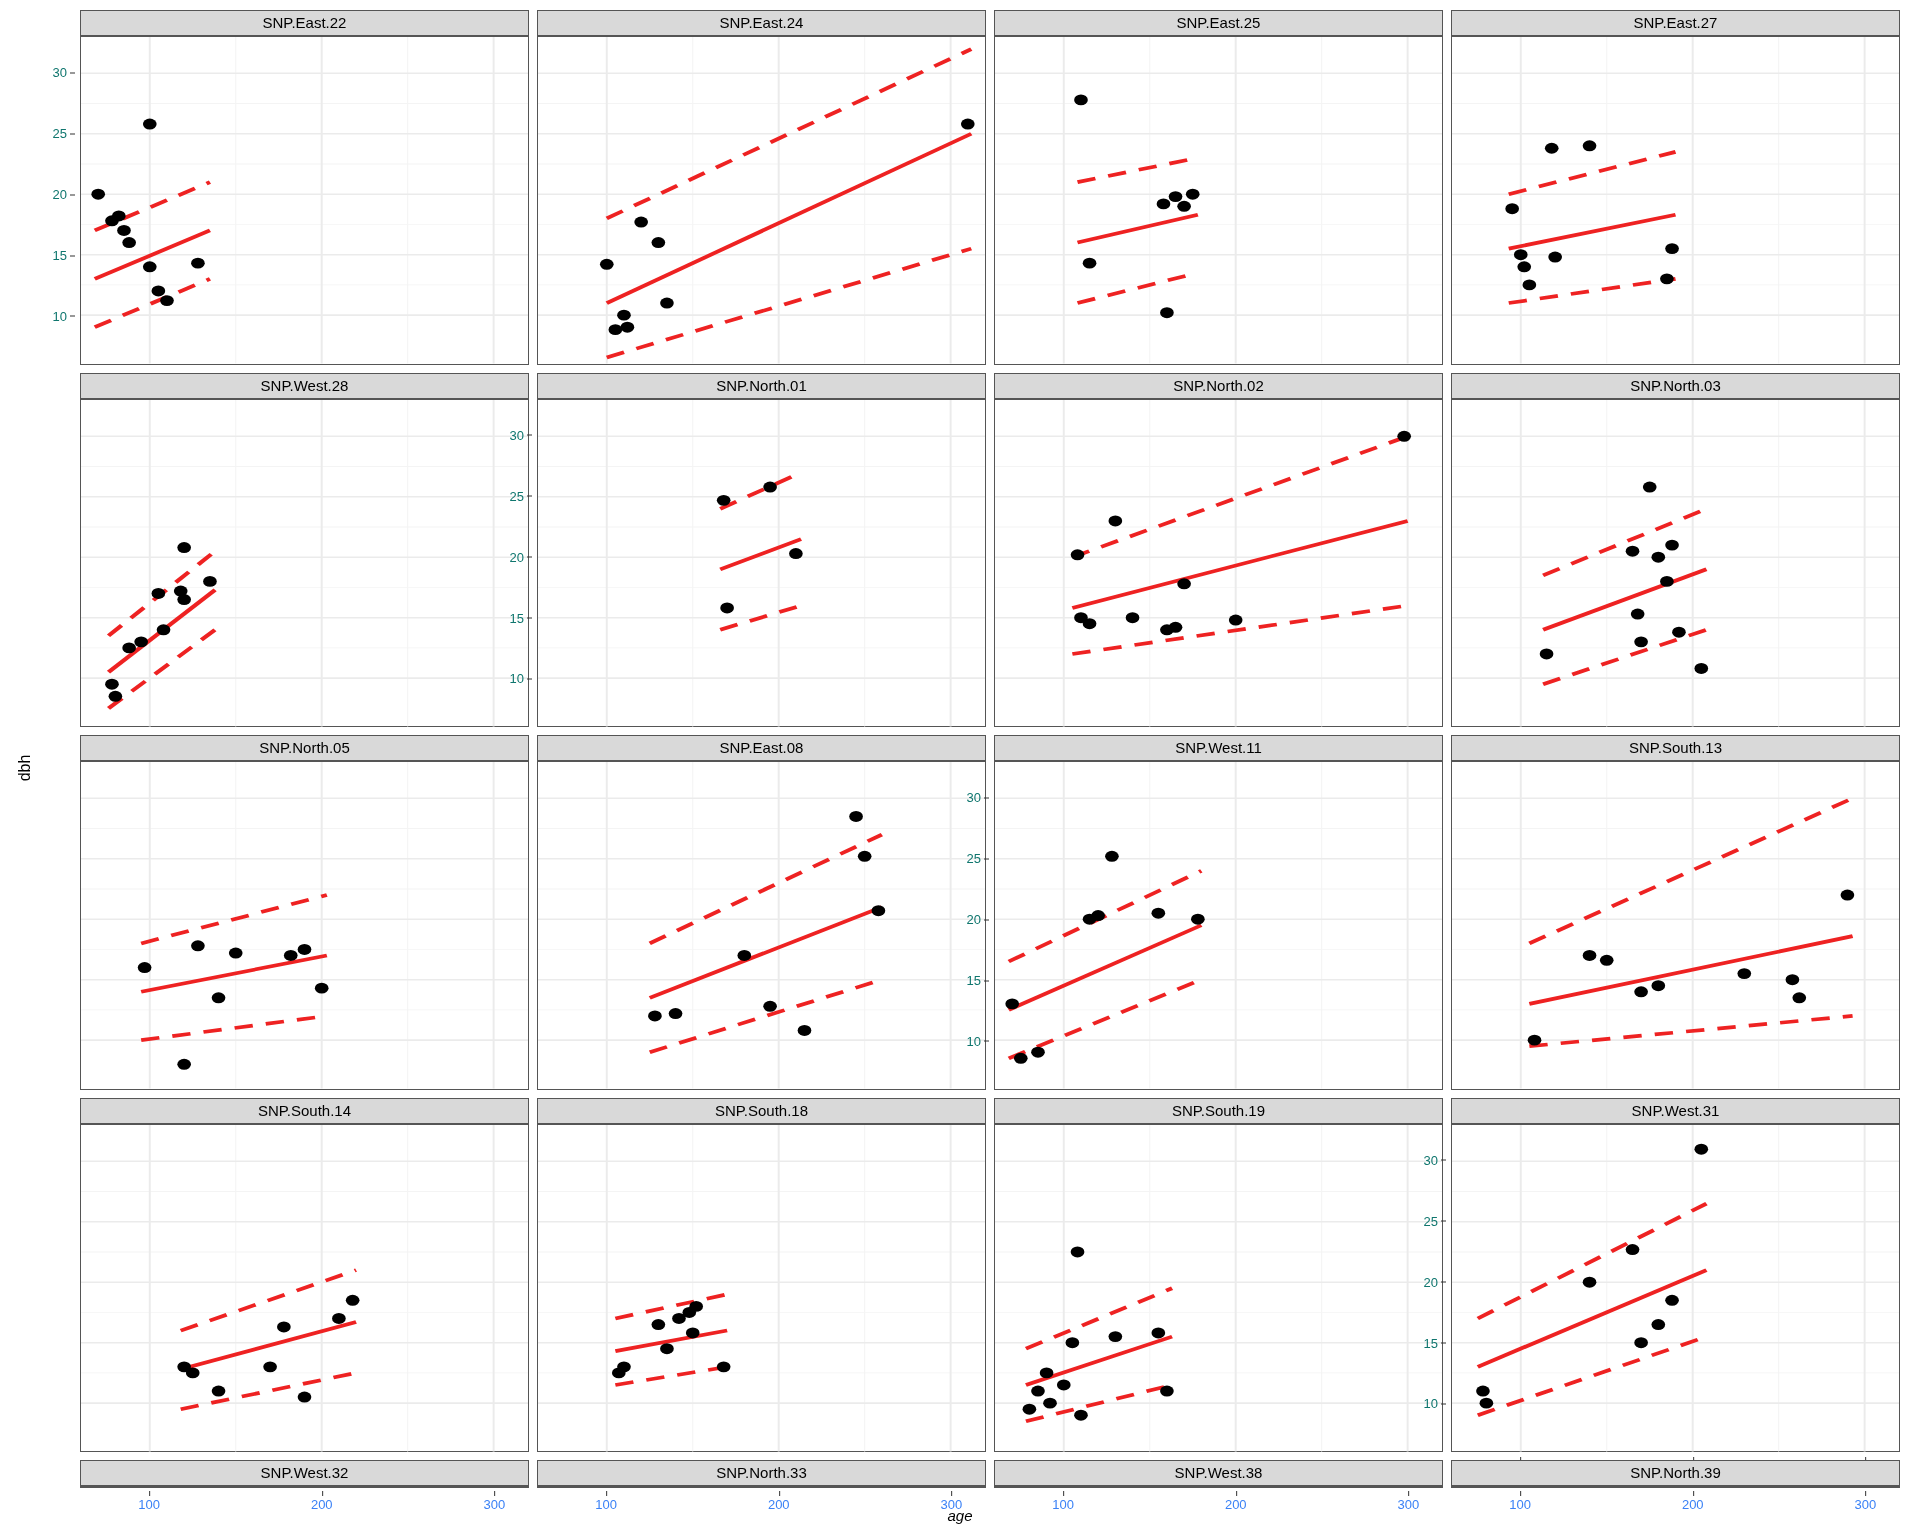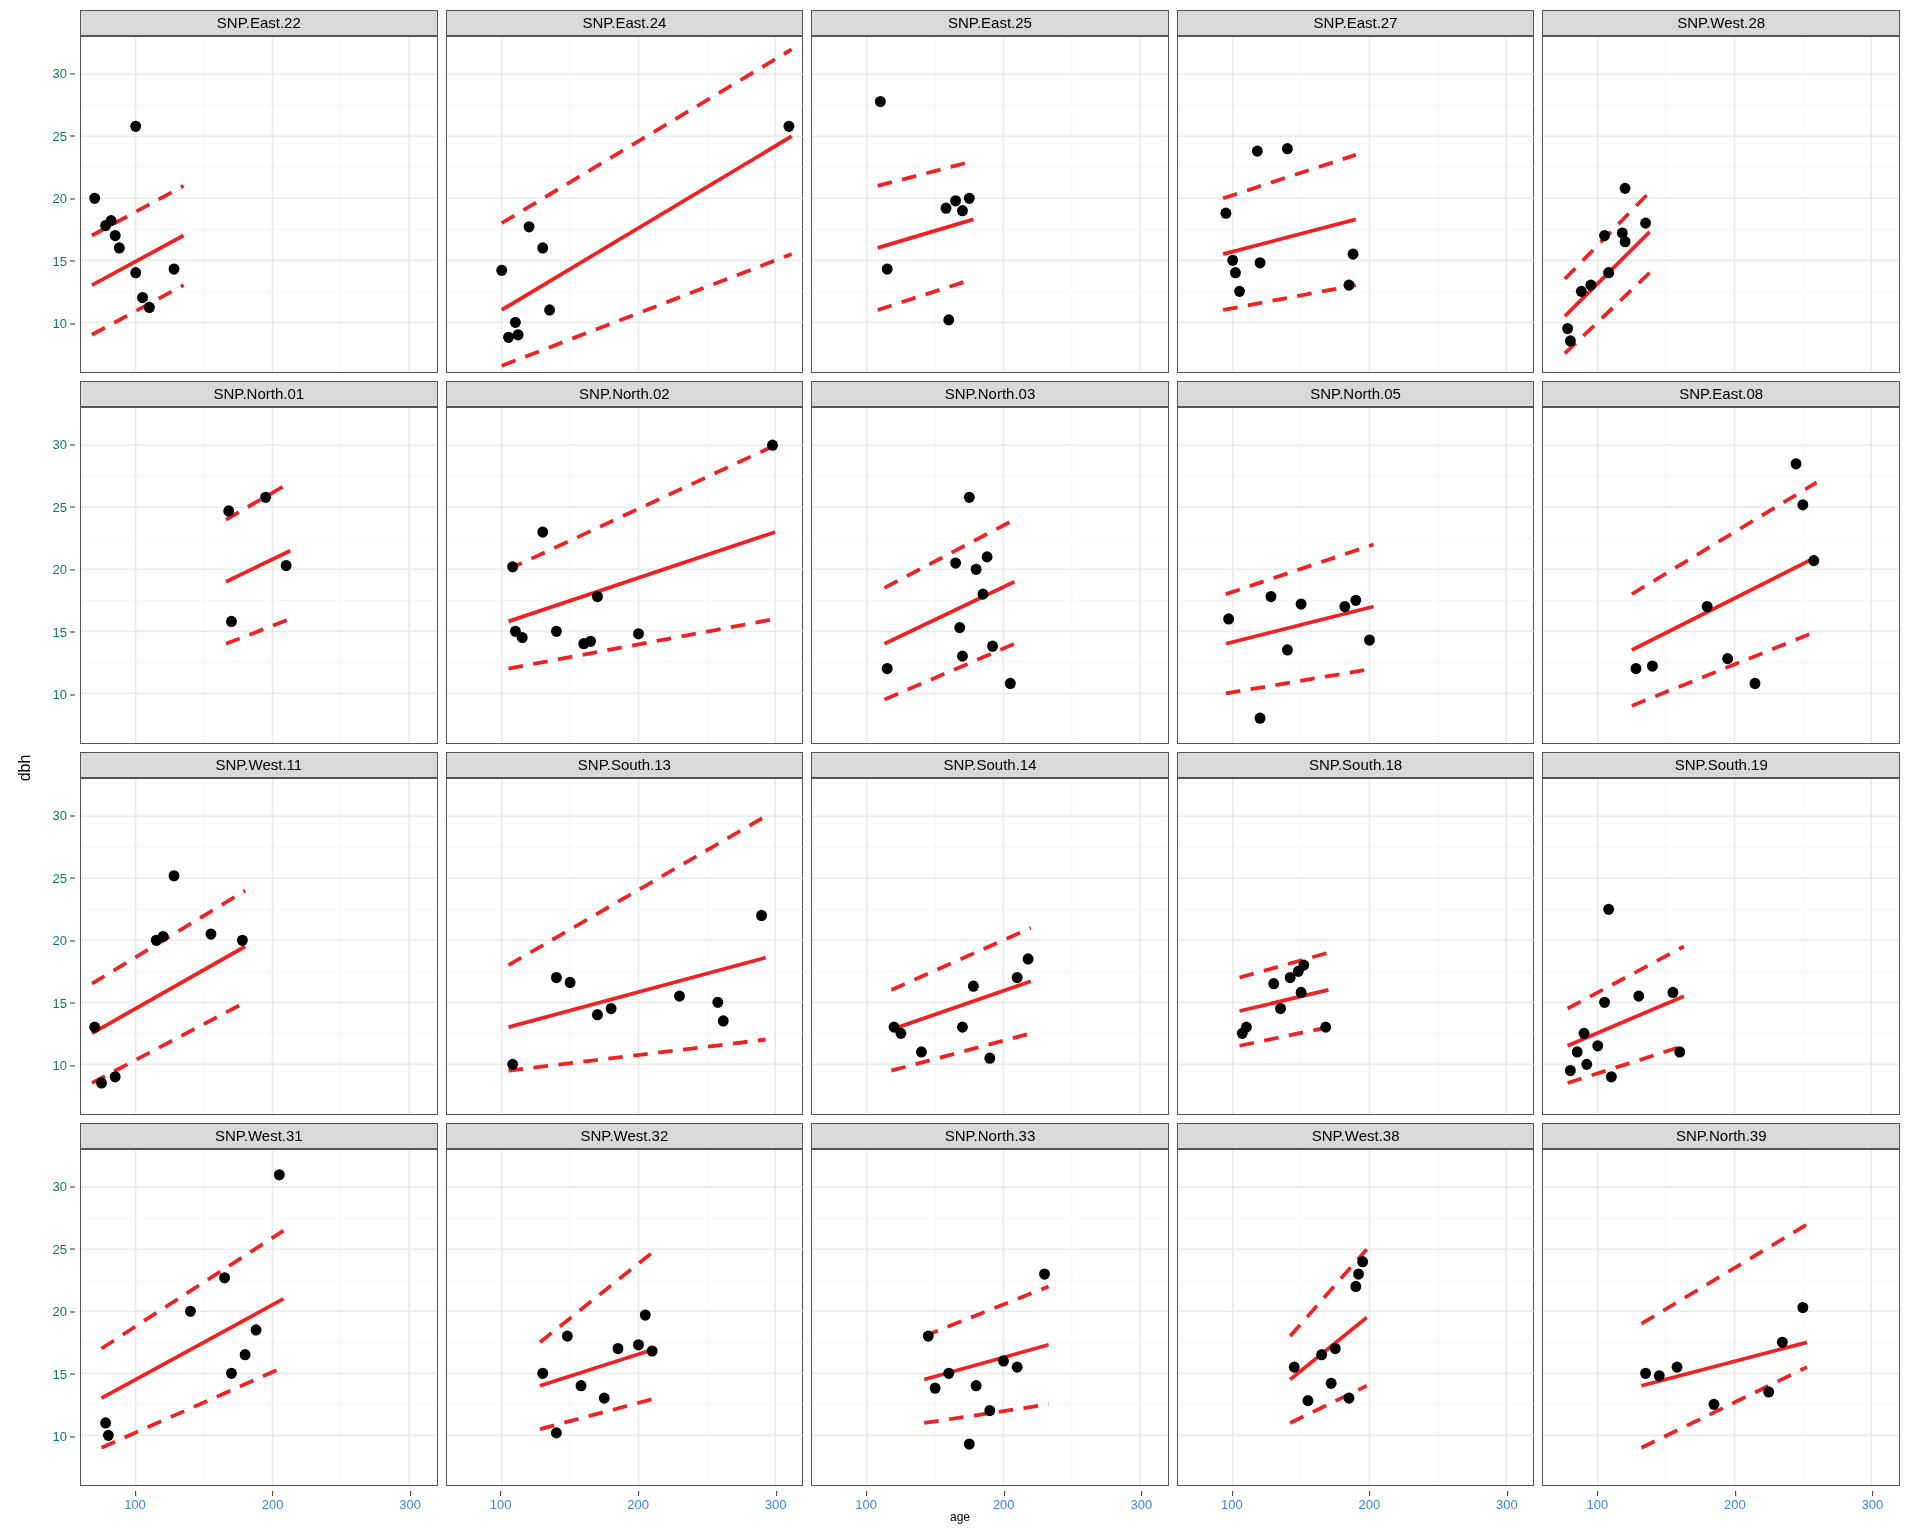--- a/index.html
+++ b/index.html
@@ -22,30 +22,31 @@
     top: 50%;
     transform: translateY(-50%) rotate(-90deg);
     transform-origin: center;
     font-size: 16px;
   }
   .x-axis-label {
     position: absolute;
     bottom: 2px;
     left: 50%;
     transform: translateX(-50%);
-    font-size: 12px;
+    font-size: 15px;
+    font-style: italic;
   }
   .facet-grid {
     position: absolute;
     left: 70px;
     top: 0;
     right: 10px;
     bottom: 40px;
     display: grid;
-    grid-template-columns: repeat(5, 1fr);
+    grid-template-columns: repeat(4, 1fr);
     grid-template-rows: repeat(4, 1fr);
     gap: 8px;
   }
   .facet {
     position: relative;
     display: flex;
     flex-direction: column;
   }
   .strip {
     background: #d9d9d9;

